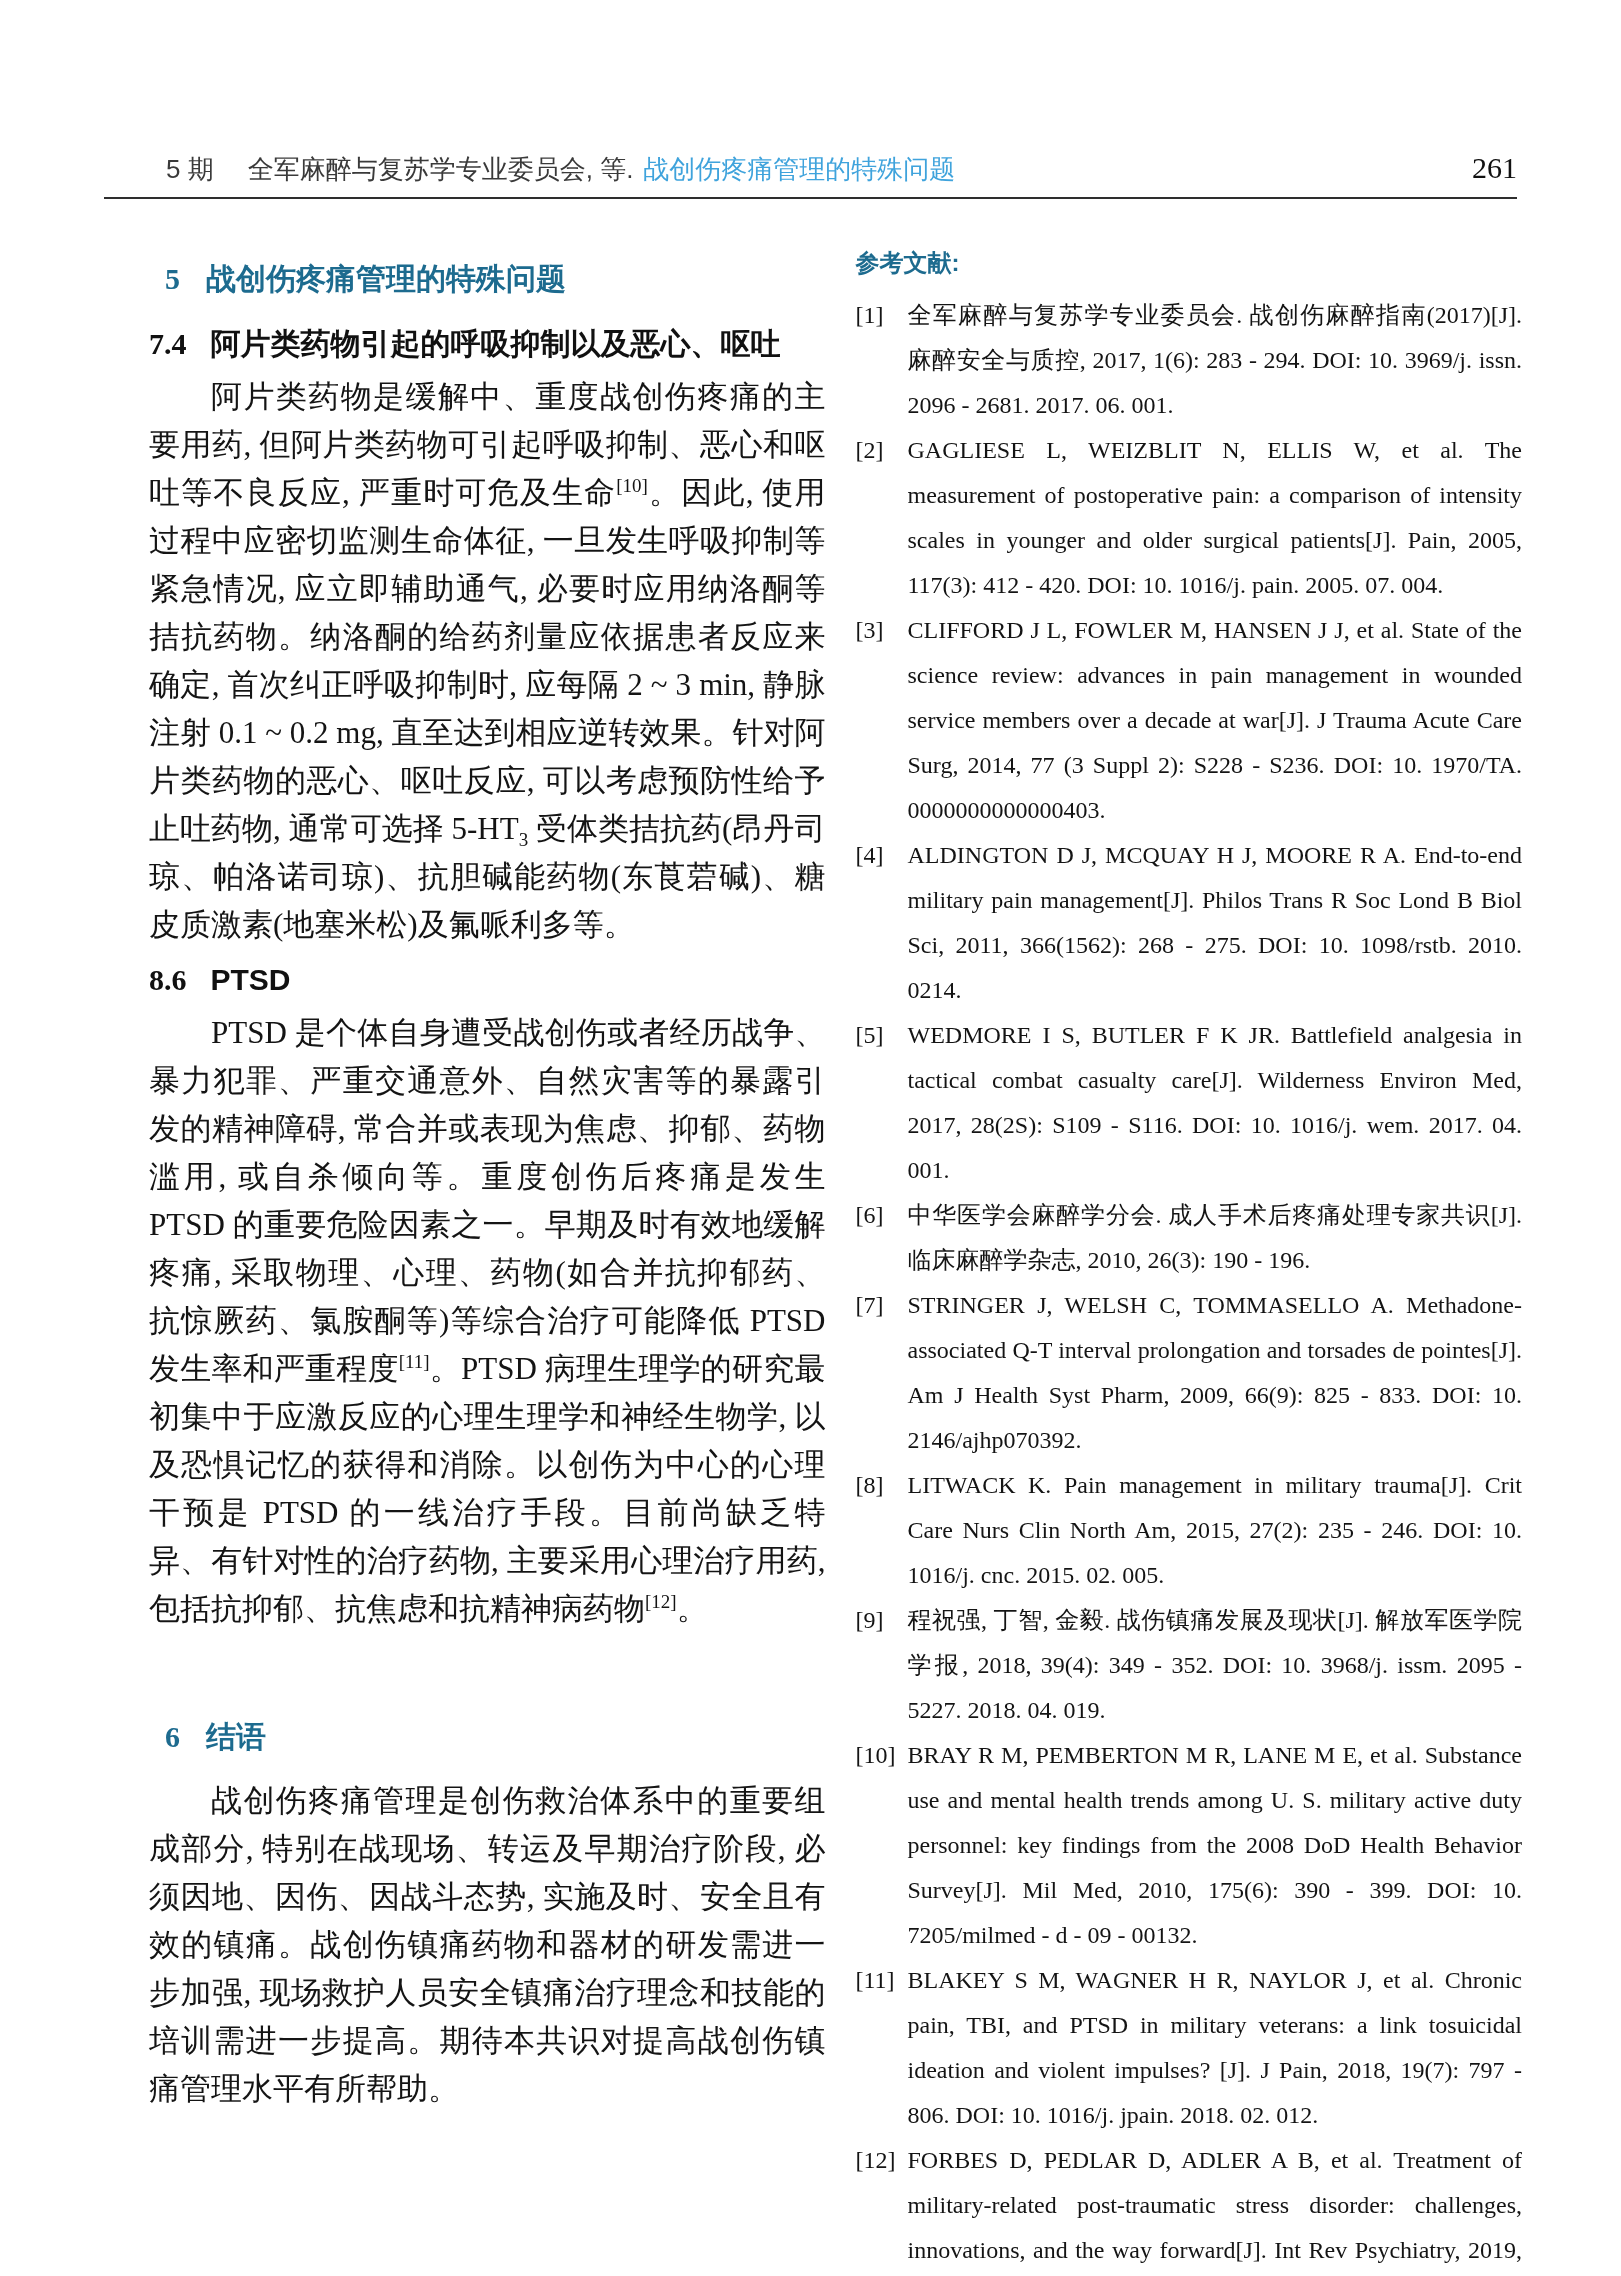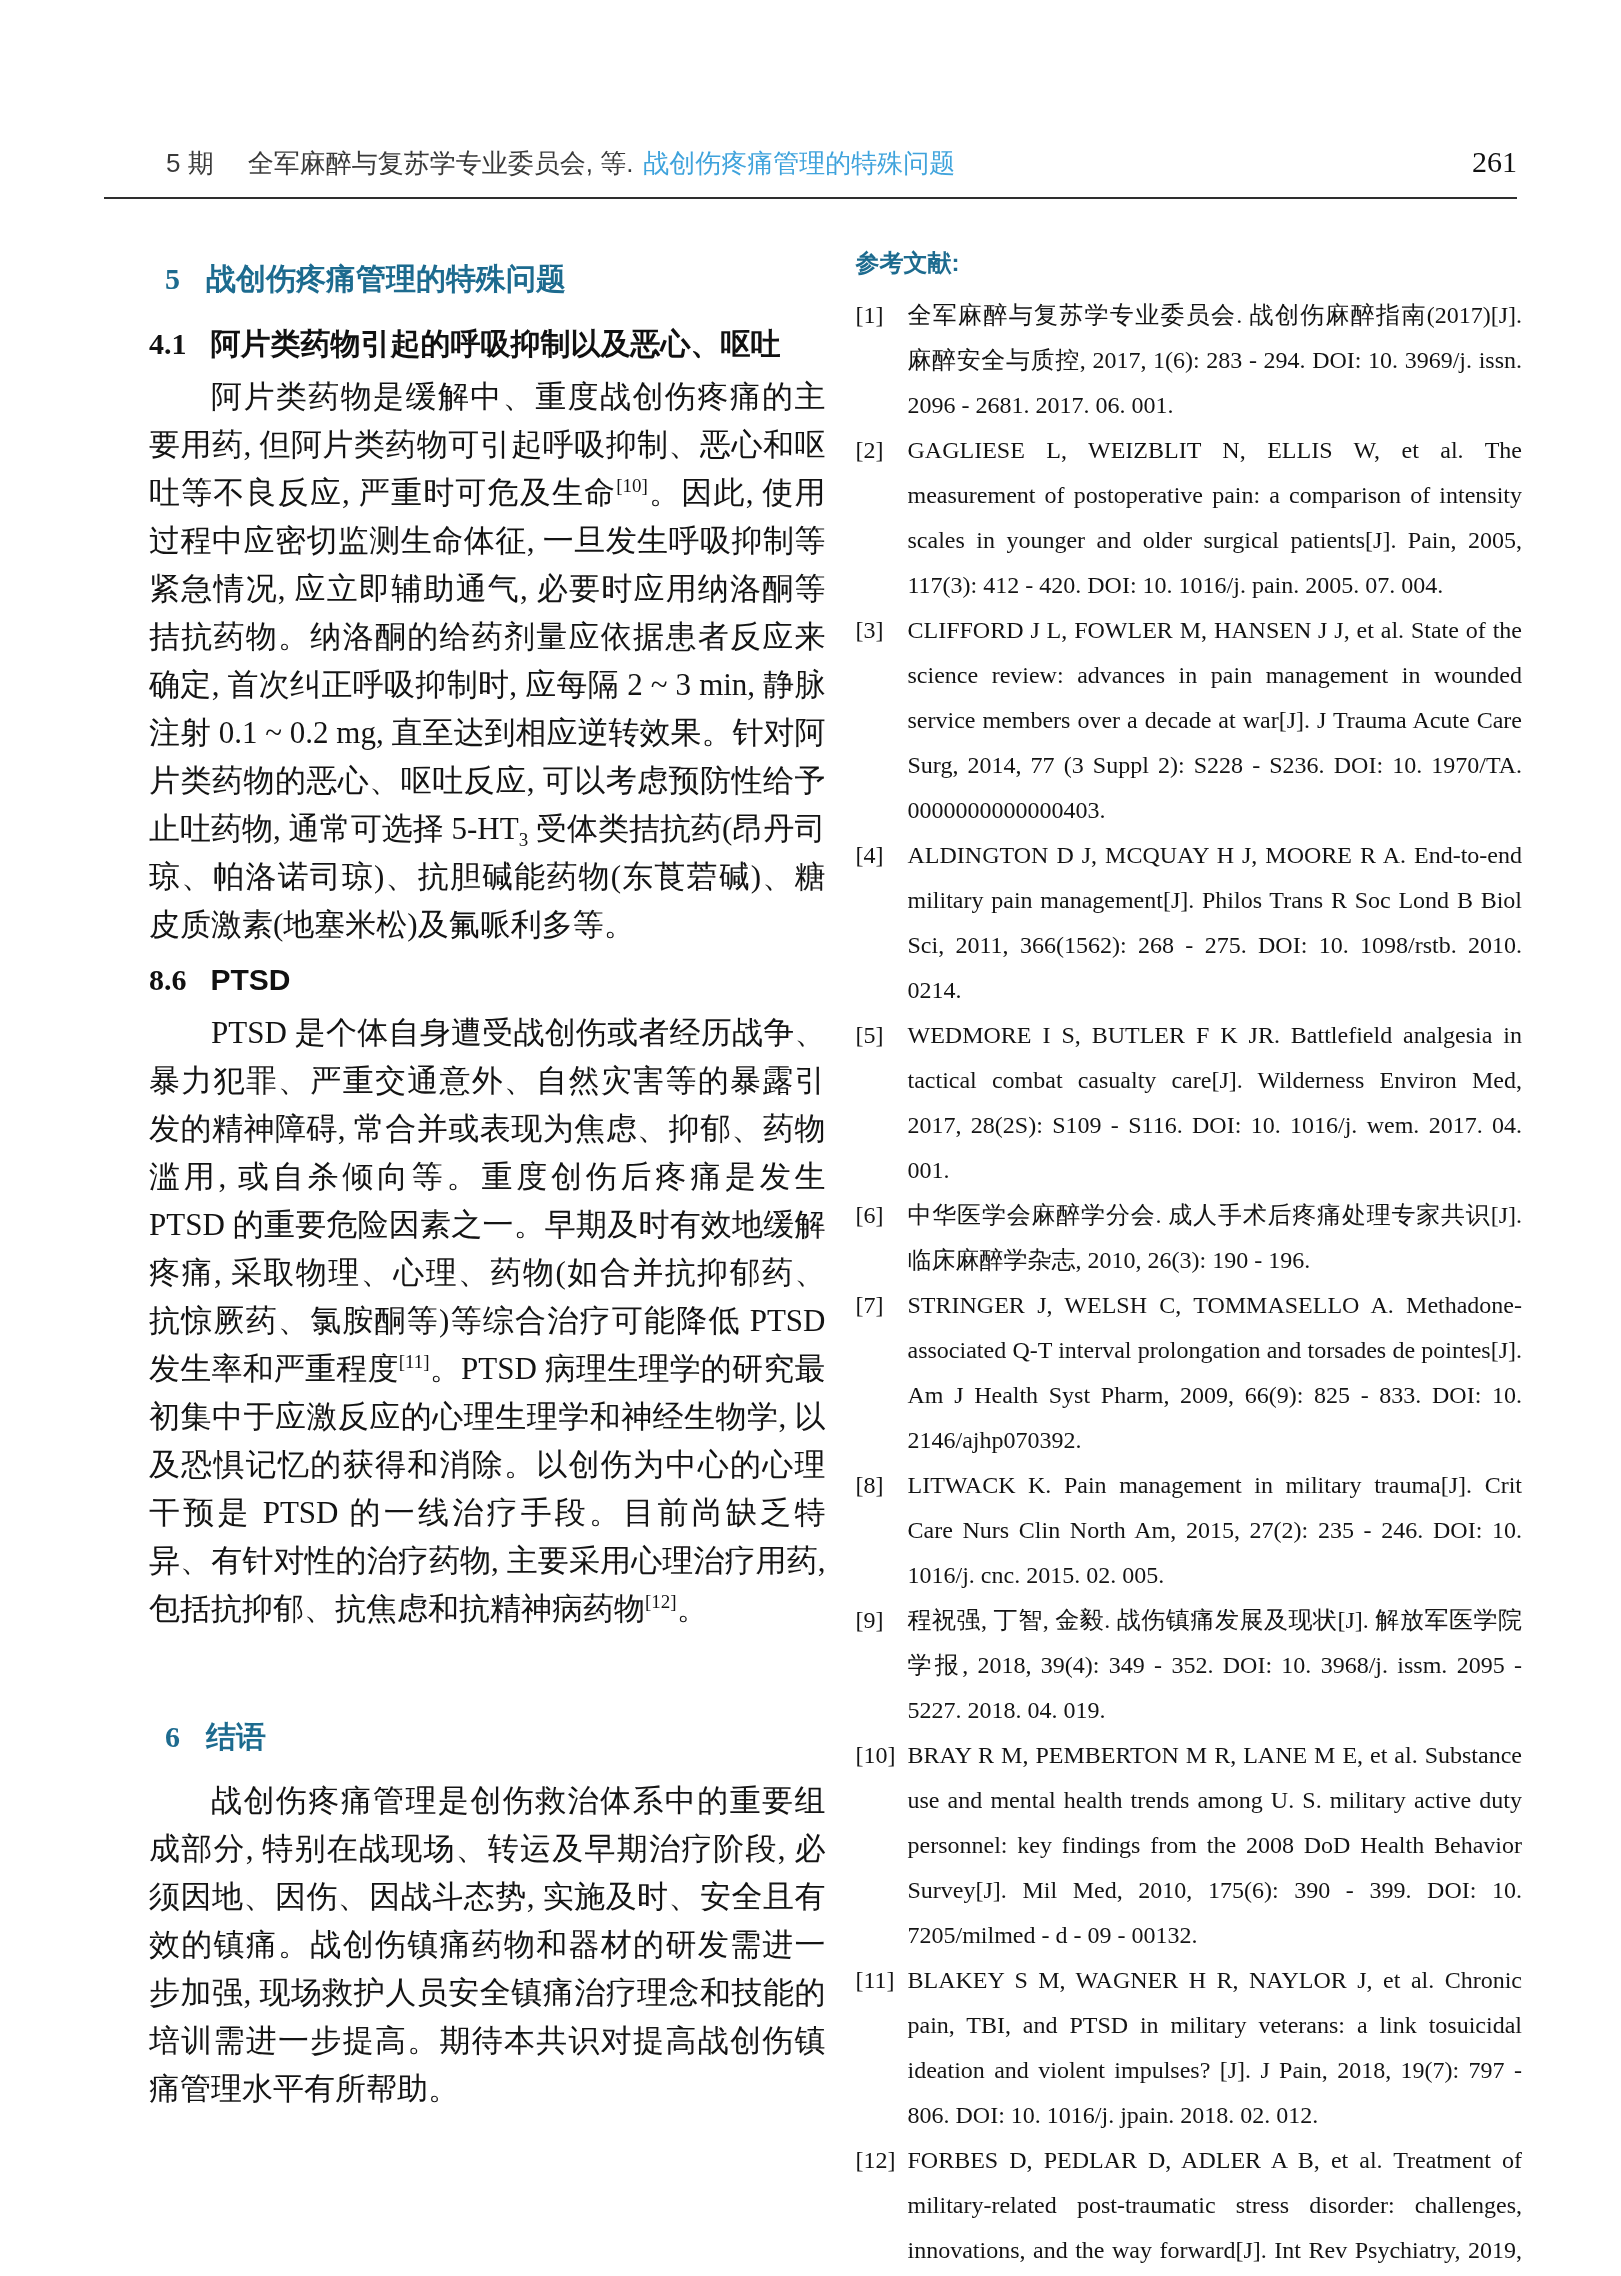--- a/index.html
+++ b/index.html
@@ -7,21 +7,21 @@
     position:relative;
     width:1622px; height:2277px;
     background:#ffffff;
     overflow:hidden;
     font-family:"Liberation Serif","DejaVu Serif",serif;
     color:#1c1c1c;
   }
 
   
   .page-header {
-    position:absolute; top:145px; left:104px; width:1413px;
+    position:absolute; top:151px; left:104px; width:1413px;
     display:flex; align-items:baseline;
     font-family:"Liberation Sans","DejaVu Sans",sans-serif;
     font-size:26px; color:#3a3a3a;
   }
   .head-left { margin-left:62px; display:flex; align-items:baseline; white-space:nowrap; }
   .head-issue { margin-right:34px; }
   .head-authors { margin-right:10px; }
   .head-title { color:var(--accent-blue,#3fa3dc); }
   .head-spacer { flex:1; }
   .head-pagenum {
@@ -104,21 +104,21 @@
   <div class="header-rule"></div>
 
   <main class="columns">
 
     <section class="col-left">
       <h2 class="sec-heading">
         <span class="sec-num">5</span><span>战创伤疼痛管理的特殊问题</span>
       </h2>
 
       <h3 class="sub-heading">
-        <span class="sec-num">4.1</span><span>阿片类药物引起的呼吸抑制以及恶心、呕吐</span>
+        <span class="sec-num">7.4</span><span>阿片类药物引起的呼吸抑制以及恶心、呕吐</span>
       </h3>
       <p class="body-para">阿片类药物是缓解中、重度战创伤疼痛的主要用药, 但阿片类药物可引起呼吸抑制、恶心和呕吐等不良反应, 严重时可危及生命<sup>[10]</sup>。因此, 使用过程中应密切监测生命体征, 一旦发生呼吸抑制等紧急情况, 应立即辅助通气, 必要时应用纳洛酮等拮抗药物。纳洛酮的给药剂量应依据患者反应来确定, 首次纠正呼吸抑制时, 应每隔 2 ~ 3 min, 静脉注射 0.1 ~ 0.2 mg, 直至达到相应逆转效果。针对阿片类药物的恶心、呕吐反应, 可以考虑预防性给予止吐药物, 通常可选择 5-HT<sub>3</sub> 受体类拮抗药(昂丹司琼、帕洛诺司琼)、抗胆碱能药物(东莨菪碱)、糖皮质激素(地塞米松)及氟哌利多等。</p>
 
       <h3 class="sub-heading">
         <span class="sec-num">8.6</span><span>PTSD</span>
       </h3>
       <p class="body-para">PTSD 是个体自身遭受战创伤或者经历战争、暴力犯罪、严重交通意外、自然灾害等的暴露引发的精神障碍, 常合并或表现为焦虑、抑郁、药物滥用, 或自杀倾向等。重度创伤后疼痛是发生 PTSD 的重要危险因素之一。早期及时有效地缓解疼痛, 采取物理、心理、药物(如合并抗抑郁药、抗惊厥药、氯胺酮等)等综合治疗可能降低 PTSD 发生率和严重程度<sup>[11]</sup>。PTSD 病理生理学的研究最初集中于应激反应的心理生理学和神经生物学, 以及恐惧记忆的获得和消除。以创伤为中心的心理干预是 PTSD 的一线治疗手段。目前尚缺乏特异、有针对性的治疗药物, 主要采用心理治疗用药, 包括抗抑郁、抗焦虑和抗精神病药物<sup>[12]</sup>。</p>
 
       <h2 class="sec-heading sec6-heading">
         <span class="sec-num">6</span><span>结语</span>

